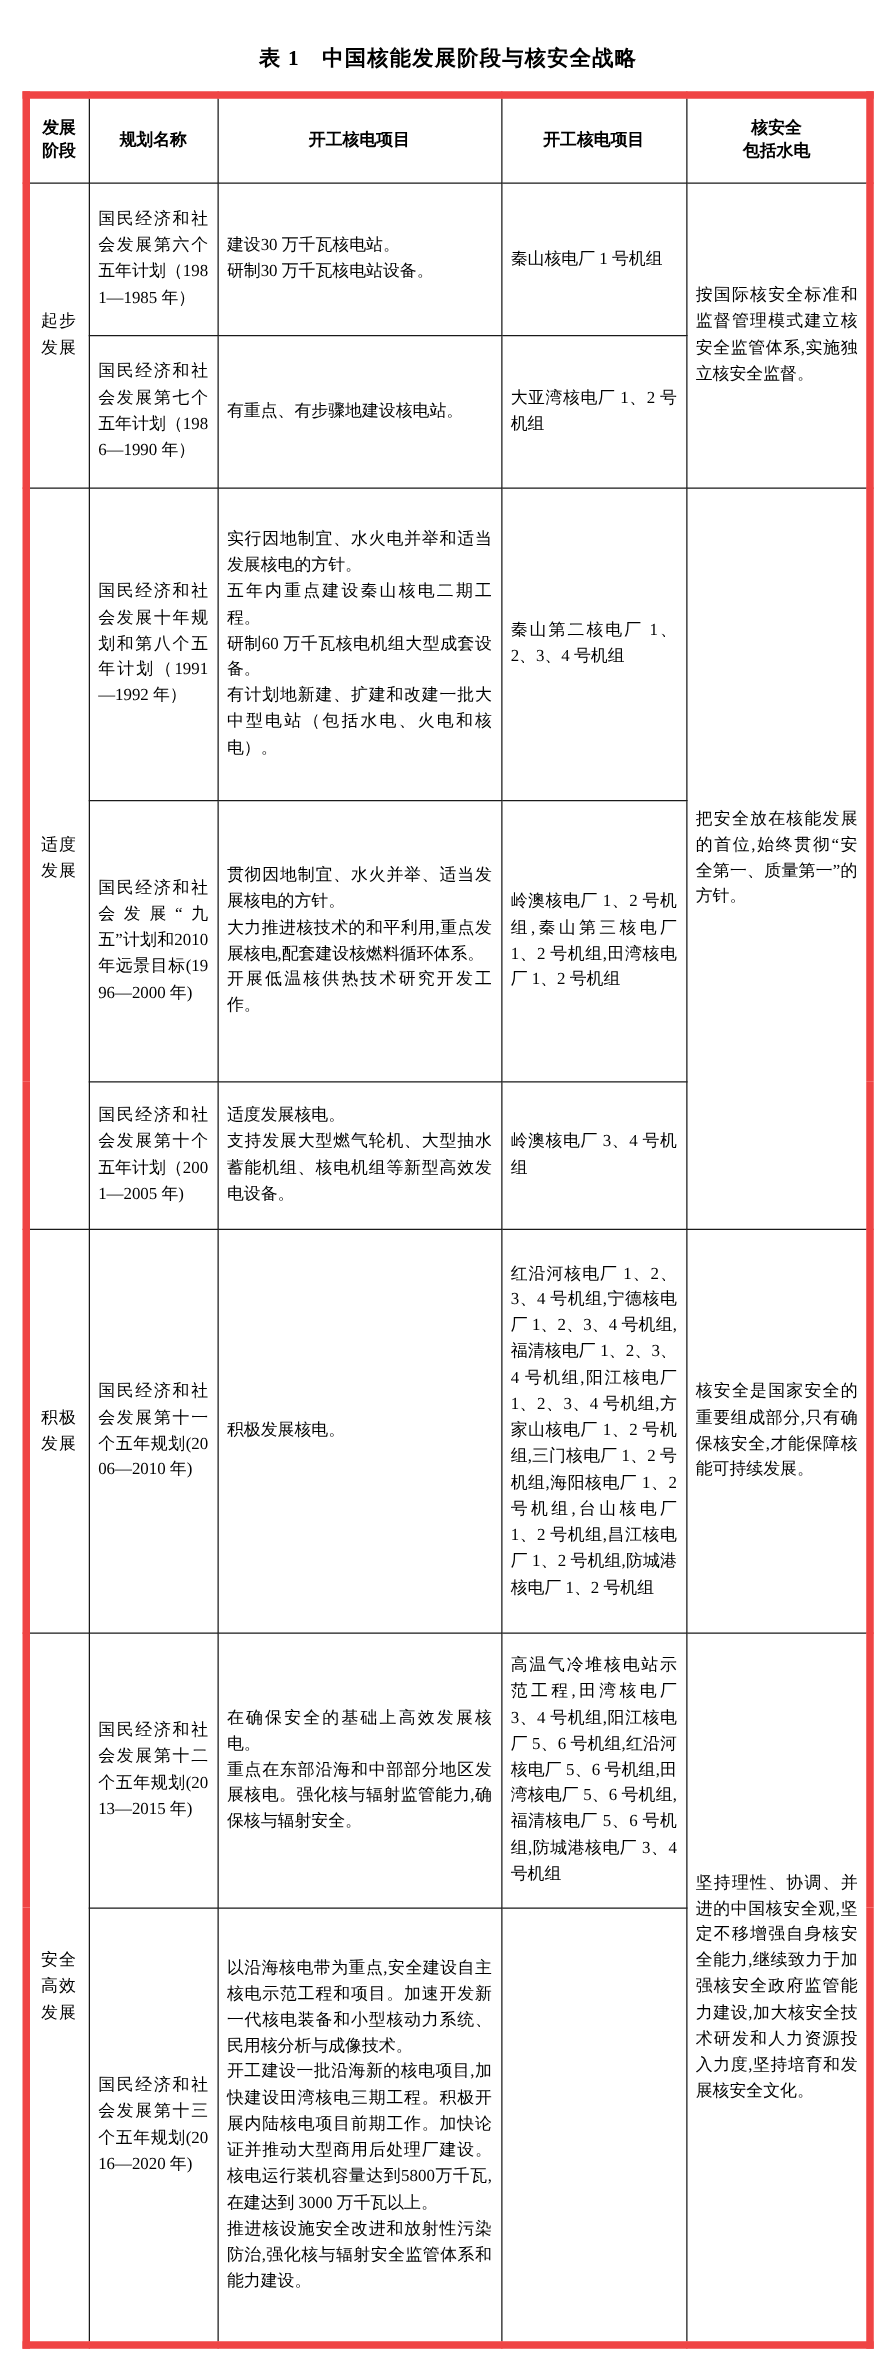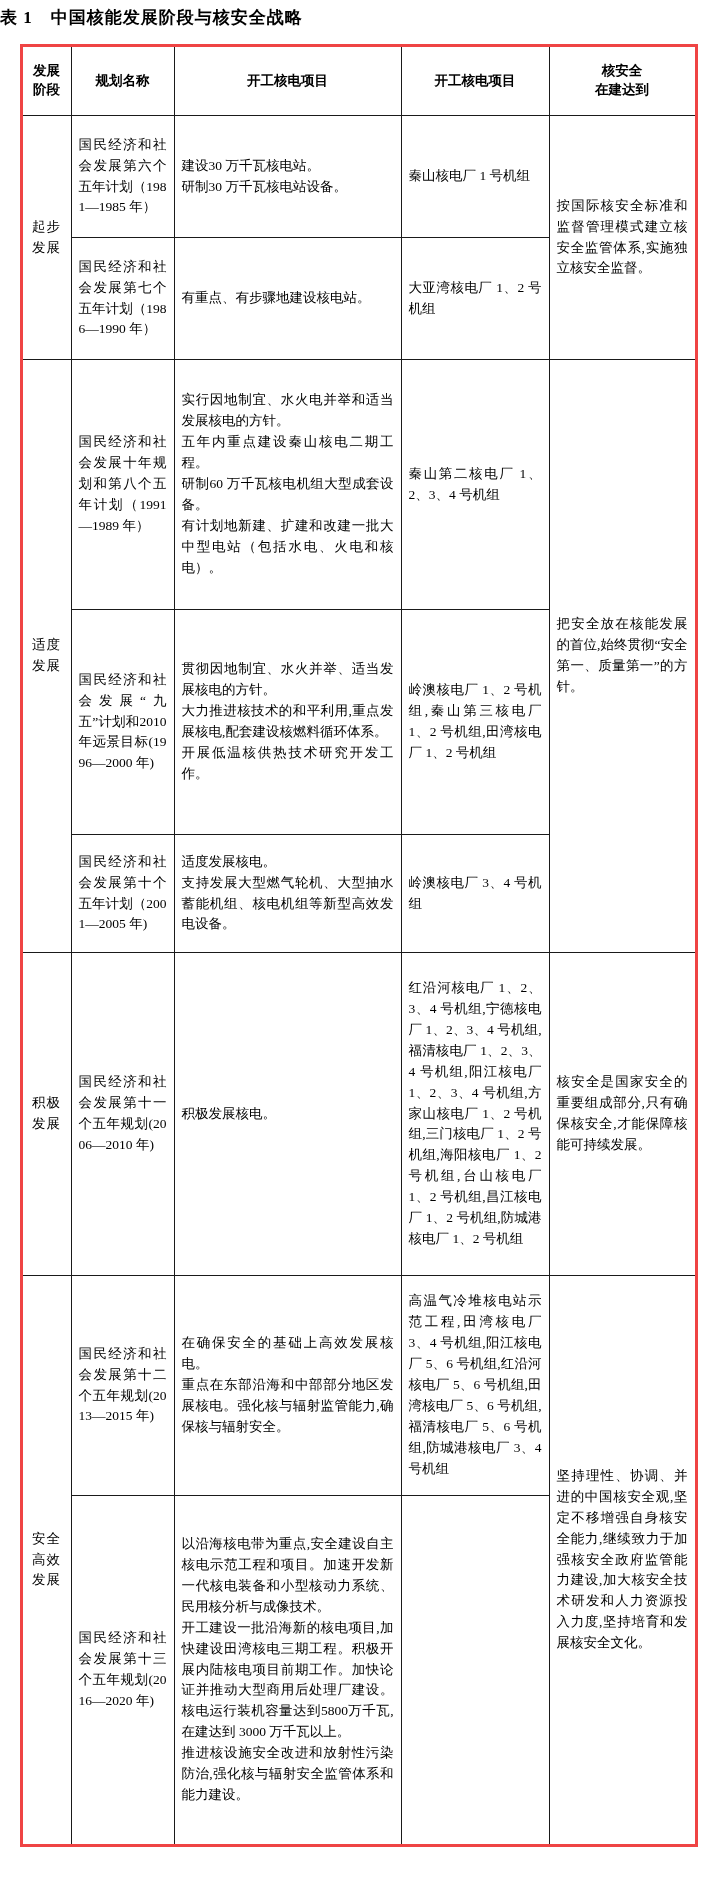--- a/index.html
+++ b/index.html
@@ -10,33 +10,33 @@
     font-family: "Liberation Serif", "DejaVu Serif", serif;
   }
   .page {
     position: relative;
     width: 717px;
     height: 1883px;
     background: #ffffff;
     overflow: hidden;
   }
   .doc-title {
-    padding-top: 6px;
-    text-align: left;
+    padding-top: 35px;
+    text-align: center;
     font-size: 17px;
     font-weight: bold;
     letter-spacing: 1px;
     white-space: pre;
   }
   table.main {
     border-collapse: collapse;
     table-layout: fixed;
     width: 675px;
     margin: 15px auto 0 auto;
-    border: 3px solid #ef4444;
+    border: 6px solid #ef4444;
     font-family: Liberation Serif, serif;
   }
   col.c-stage    { width: 50px; }
   col.c-plan     { width: 103px; }
   col.c-content  { width: 227px; }
   col.c-projects { width: 148px; }
   col.c-goal     { width: 147px; }
   th, td {
     border: 1.5px solid #1a1a1a;
     font-size: 13.5px;
@@ -90,21 +90,21 @@
     </colgroup>
 
     <tbody>
         <tr class="h-head">
       <th>发展
 阶段</th>
       <th>规划名称</th>
       <th>开工核电项目</th>
       <th>开工核电项目</th>
       <th>核安全
-在建达到</th>
+包括水电</th>
     </tr>
 
     <tr class="h-r1">
       <td class="stage" rowspan="2">起步
 发展</td>
       <td class="plan">国民经济和社会发展第六个五年计划（1981—1985 年）</td>
       <td class="content">
         <div class="para">建设30 万千瓦核电站。</div>
         <div class="para">研制30 万千瓦核电站设备。</div>
       </td>
@@ -115,21 +115,21 @@
       <td class="plan">国民经济和社会发展第七个五年计划（1986—1990 年）</td>
       <td class="content">
         <div class="para">有重点、有步骤地建设核电站。</div>
       </td>
       <td class="projects">大亚湾核电厂 1、2 号机组</td>
     </tr>
 
     <tr class="h-r3">
       <td class="stage" rowspan="3">适度
 发展</td>
-      <td class="plan">国民经济和社会发展十年规划和第八个五年计划（1991—1989 年）</td>
+      <td class="plan">国民经济和社会发展十年规划和第八个五年计划（1991—1992 年）</td>
       <td class="content">
         <div class="para">实行因地制宜、水火电并举和适当发展核电的方针。</div>
         <div class="para">五年内重点建设秦山核电二期工程。</div>
         <div class="para">研制60 万千瓦核电机组大型成套设备。</div>
         <div class="para">有计划地新建、扩建和改建一批大中型电站（包括水电、火电和核电）。</div>
       </td>
       <td class="projects">秦山第二核电厂 1、2、3、4 号机组</td>
       <td class="goal" rowspan="3">把安全放在核能发展的首位,始终贯彻“安全第一、质量第一”的方针。</td>
     </tr>
     <tr class="h-r4">

